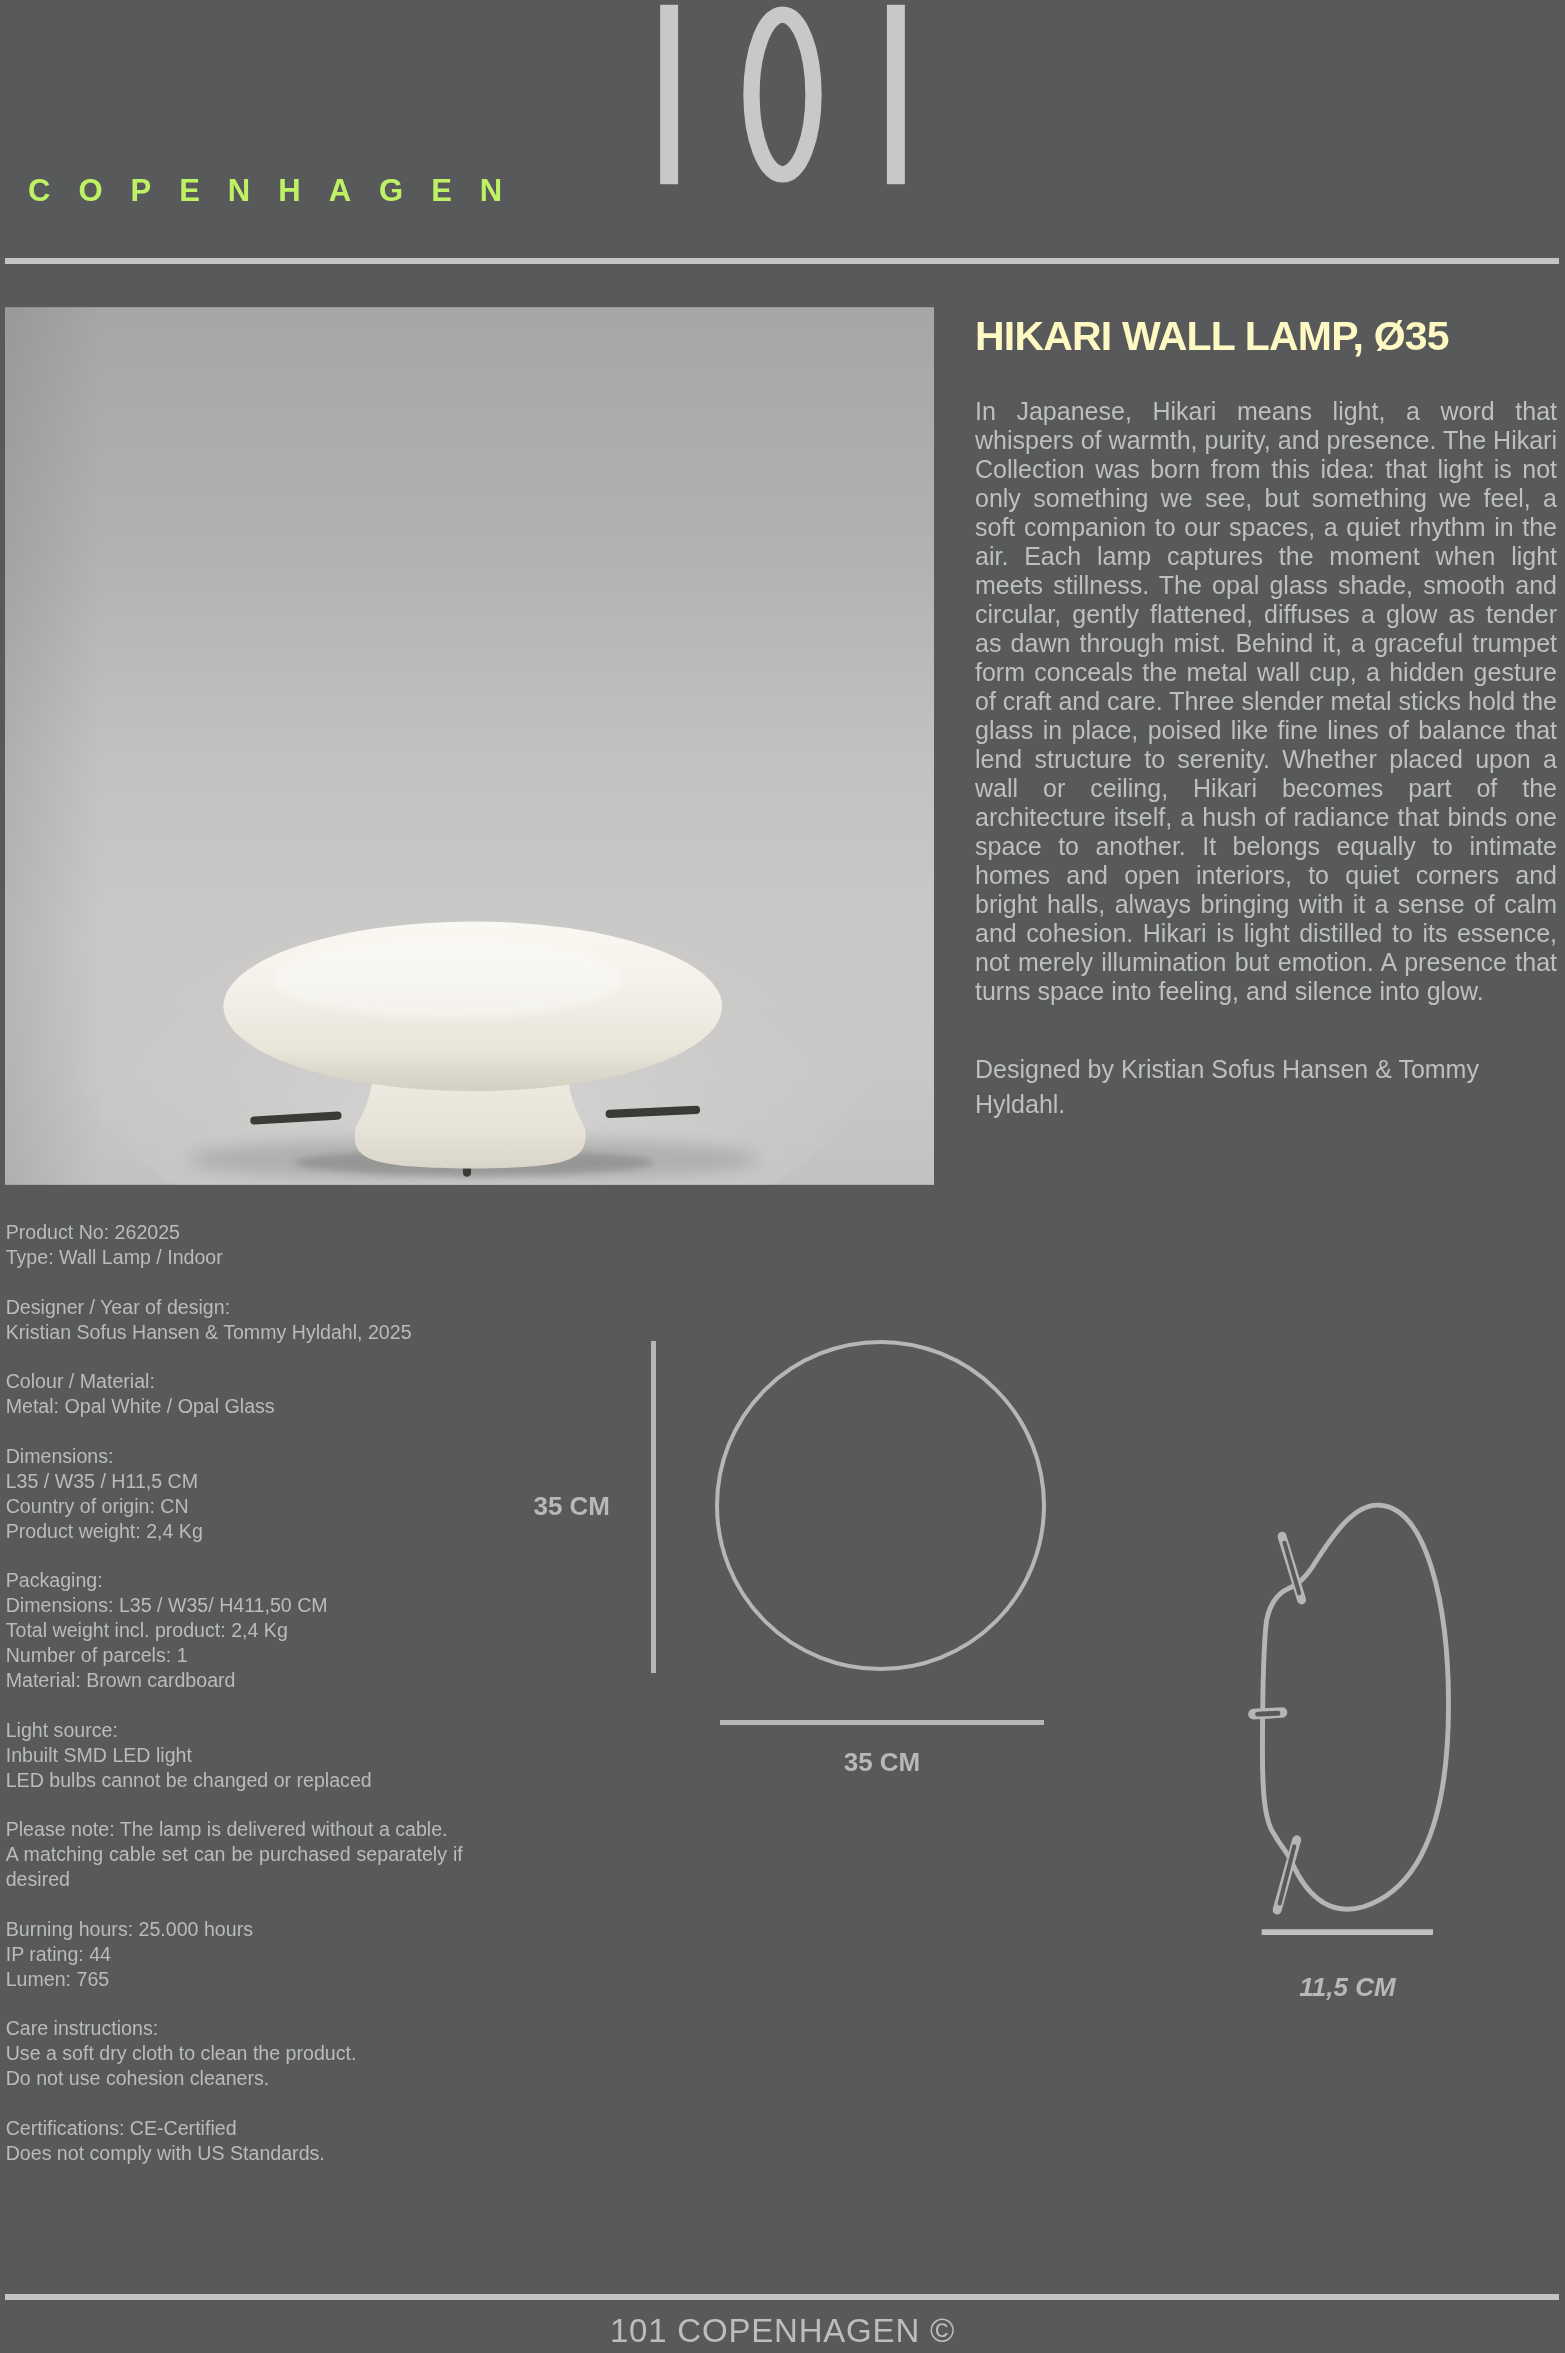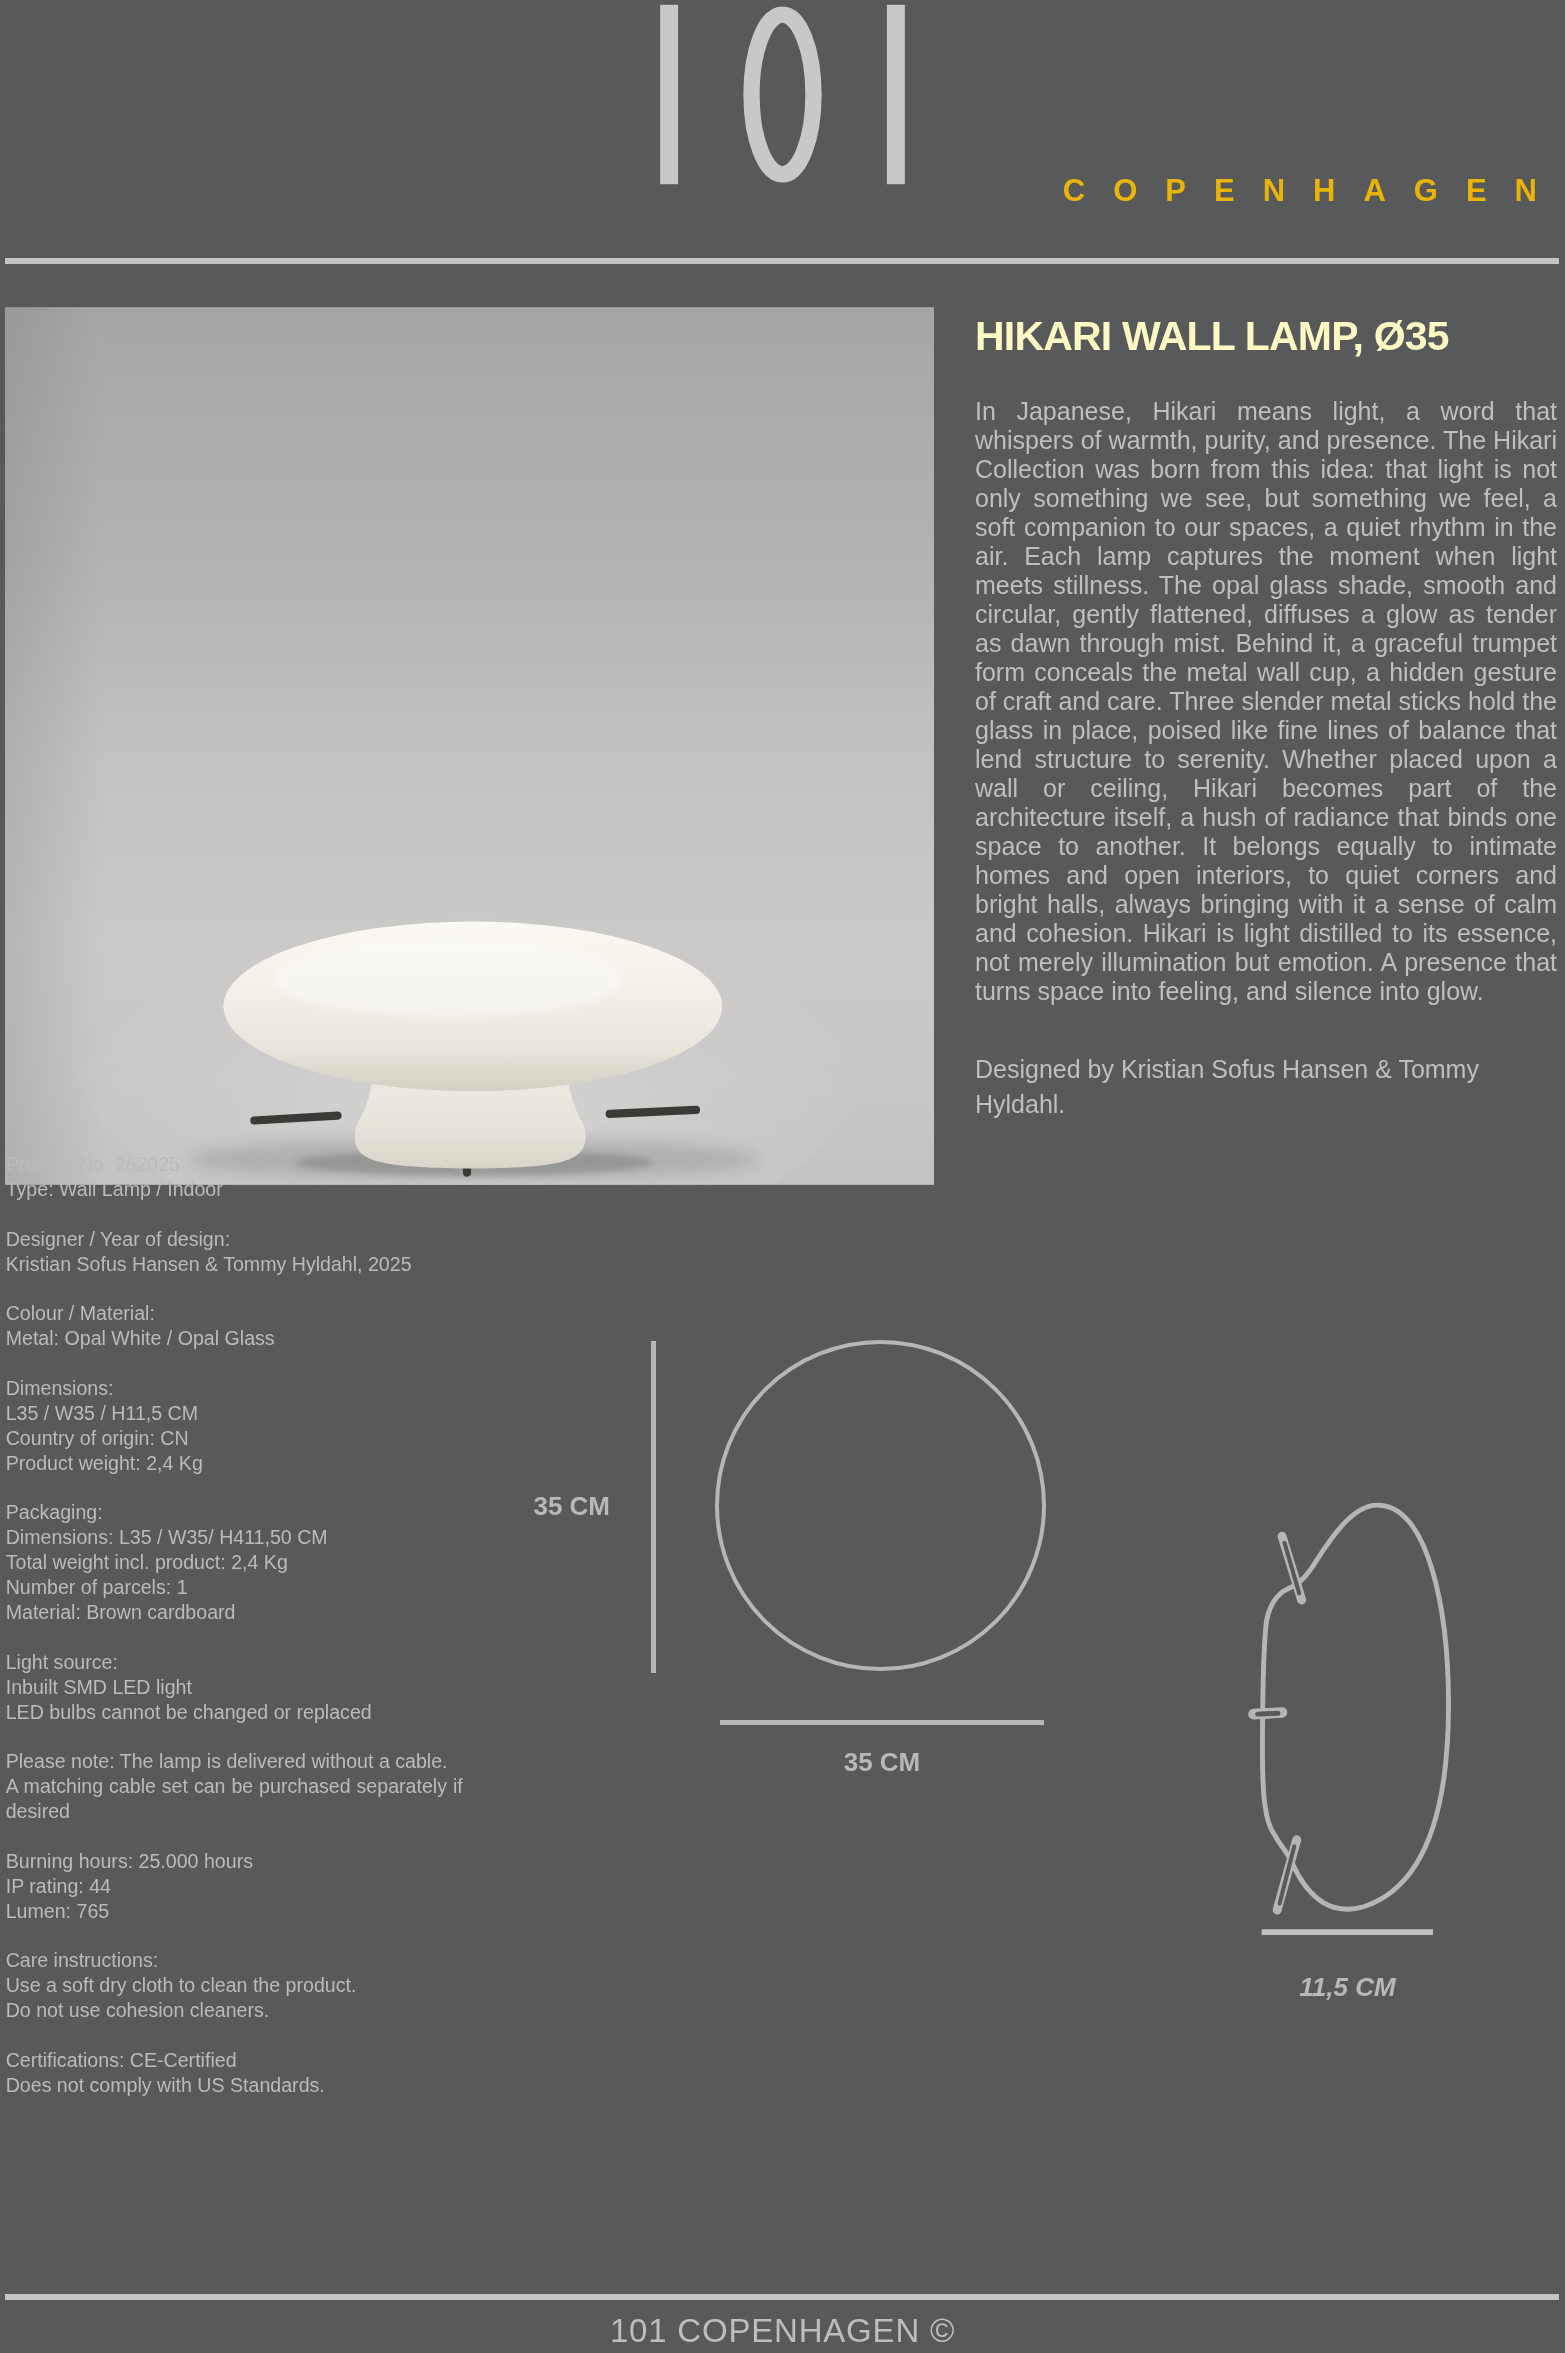--- a/index.html
+++ b/index.html
@@ -9,22 +9,22 @@
     height: 2354px;
     background: #58595a;
     font-family: "Liberation Sans", sans-serif;
     color: #bdbfc0;
     overflow: hidden;
   }
   
   .logo { position: absolute; left: 652px; top: 3.3px; width: 261px; height: 183px; }
   .brand-name {
     position: absolute; left: 0; right: 0; top: 173px;
-    text-align: right; font-size: 31px; font-weight: bold;
-    letter-spacing: 28px; padding-left: 28px; color: #eab308;
+    text-align: left; font-size: 31px; font-weight: bold;
+    letter-spacing: 28px; padding-left: 28px; color: #bef264;
   }
   .divider {
     position: absolute; left: 4.9px; right: 5.7px; height: 5.7px; background: #c3c4c5;
   }
   .divider.top { top: 258px; }
   .divider.bottom { top: 2294px; }
   
   .photo { position: absolute; left: 4.9px; top: 307px; width: 929px; height: 878px; }
   
   .article { position: absolute; left: 975px; top: 313px; width: 582px; }
@@ -32,21 +32,21 @@
     margin: 0; font-size: 41px; line-height: 46px; font-weight: bold;
     letter-spacing: -0.8px; color: #fef9c3; white-space: nowrap;
   }
   .desc {
     margin: 38px 0 0 0; font-size: 25px; line-height: 29px;
     text-align: justify; color: #bdbfc0;
   }
   .credit { margin: 46px 0 0 0; font-size: 25px; line-height: 35px; color: #bdbfc0; }
   
   .specs {
-    position: absolute; left: 5.7px; top: 1152px; width: 457px;
+    position: absolute; left: 5.7px; top: 1220px; width: 457px;
     font-size: 19.6px; line-height: 25px; color: #b9bbbc;
   }
   .spec-block { margin-bottom: 24.5px; }
   .spec-block div { white-space: nowrap; }
   .spec-block div.jl { white-space: normal; text-align: justify; }
   
   .dim-vline { position: absolute; left: 651px; top: 1341px; width: 4.9px; height: 332px; background: #b5b6b7; }
   .dim-hline { position: absolute; left: 720px; top: 1720px; width: 324px; height: 4.9px; background: #b5b6b7; }
   .top-circle {
     position: absolute; left: 715px; top: 1340px; width: 331px; height: 331px;

